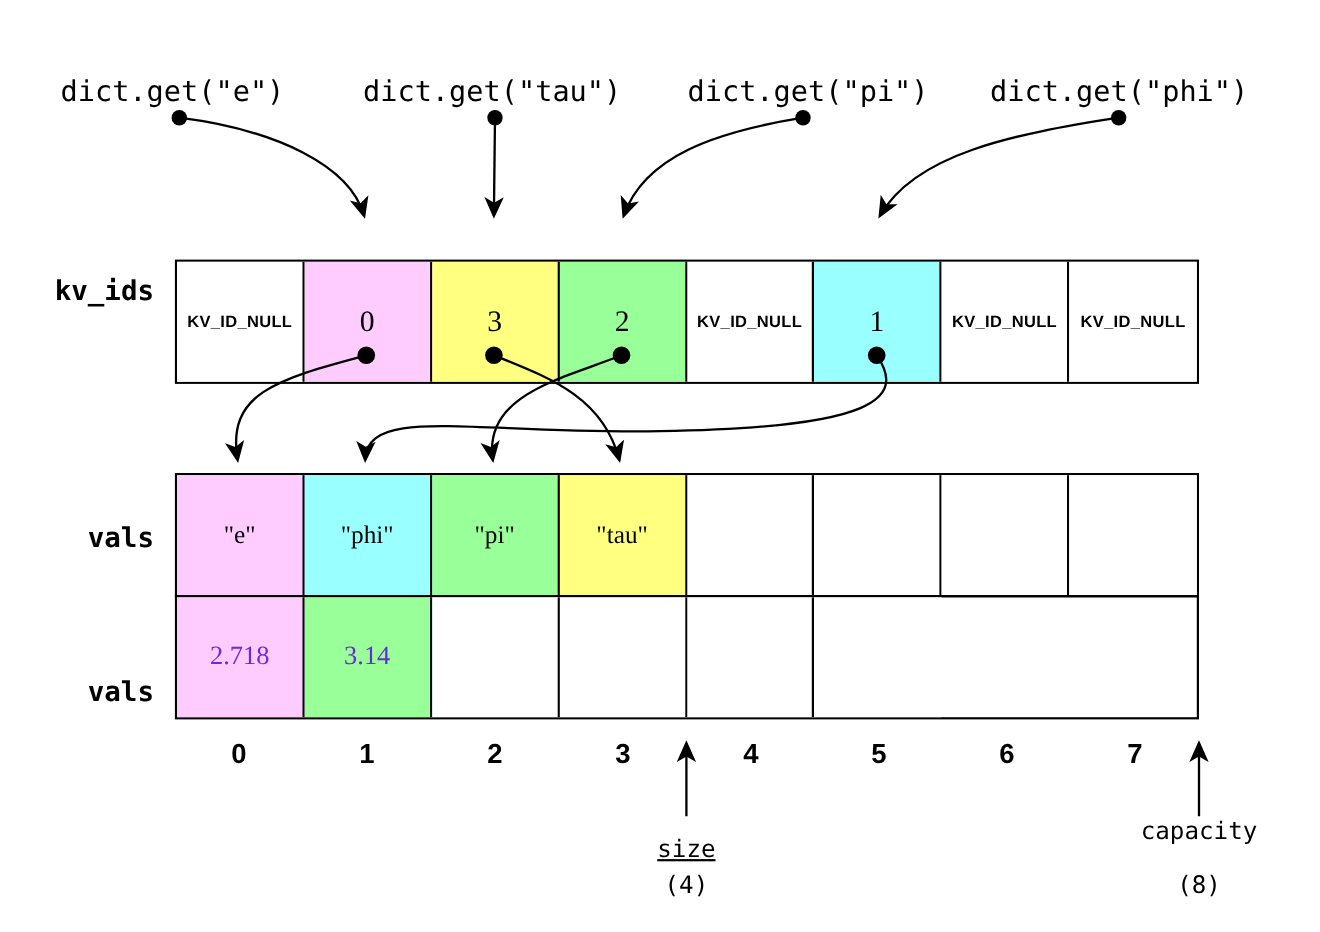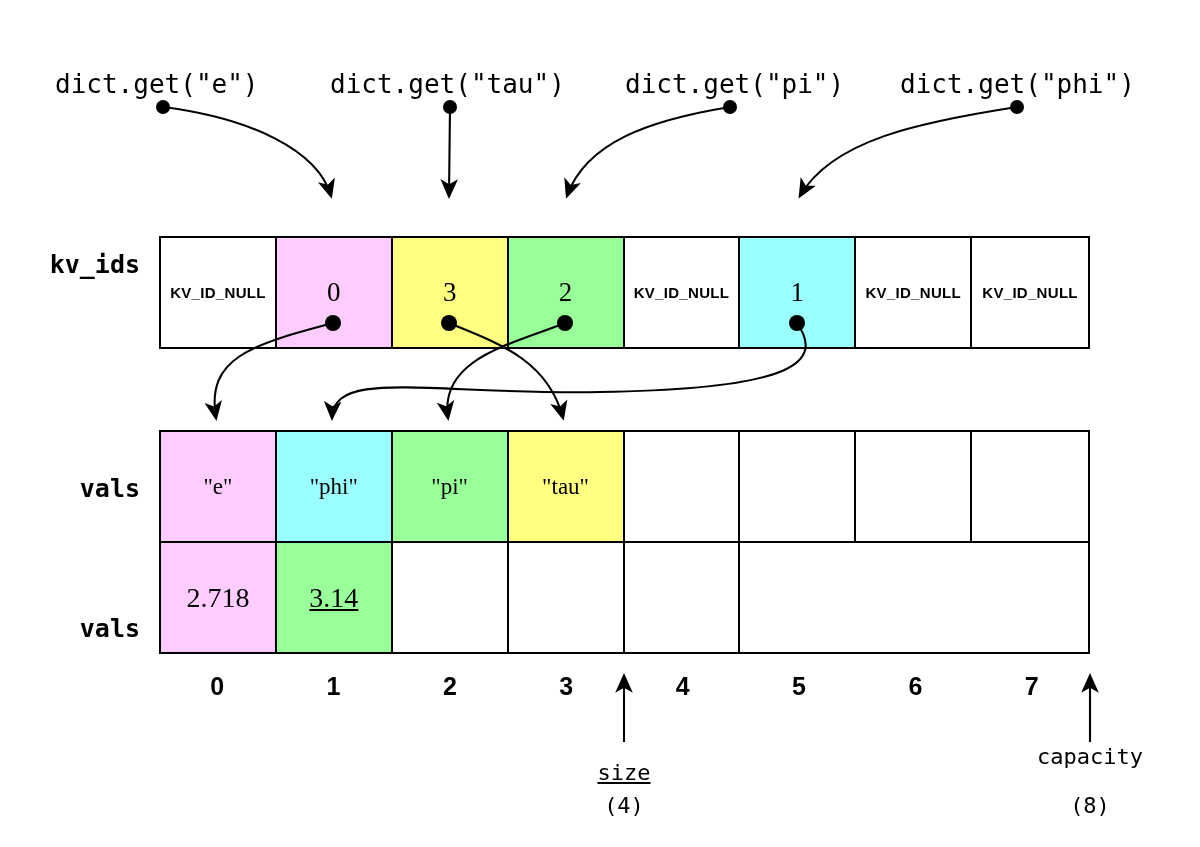--- a/index.html
+++ b/index.html
@@ -65,22 +65,22 @@
     letter-spacing: 0.3px;
     color: #000;
   }
   .cell-key {
     font-family: "Liberation Serif", "DejaVu Serif", serif;
     font-size: 23px;
     color: #000;
   }
   .cell-val {
     font-family: "Liberation Serif", "DejaVu Serif", serif;
-    font-size: 28px;
-    color: #000000;
+    font-size: 24px;
+    color: #6d28d9;
   }
   .index-num {
     position: absolute;
     font-family: "Liberation Sans", sans-serif;
     font-size: 25px;
     font-weight: bold;
     color: #000;
     text-align: center;
     width: 40px;
   }
@@ -159,21 +159,21 @@
       </div>
       <div class="cell" style="background: rgb(255, 255, 255); width: 12.5%;">
         <span class="cell-key"></span>
       </div>
     </div>
 
   <div class="grid-row" id="row-vals" style="left:159px; top:541px; width:931px; height:113px;">
       <div class="cell" style="background: rgb(255, 204, 255); width: 12.5%;">
         <span class="cell-val">2.718</span>
       </div>
-      <div class="cell" style="background: rgb(153, 255, 153); width: 12.5%; text-decoration: underline;">
+      <div class="cell" style="background: rgb(153, 255, 153); width: 12.5%;">
         <span class="cell-val">3.14</span>
       </div>
       <div class="cell" style="background: rgb(255, 255, 255); width: 12.5%;">
         <span class="cell-val"></span>
       </div>
       <div class="cell" style="background: rgb(255, 255, 255); width: 12.5%;">
         <span class="cell-val"></span>
       </div>
       <div class="cell" style="background: rgb(255, 255, 255); width: 12.5%;">
         <span class="cell-val"></span>

